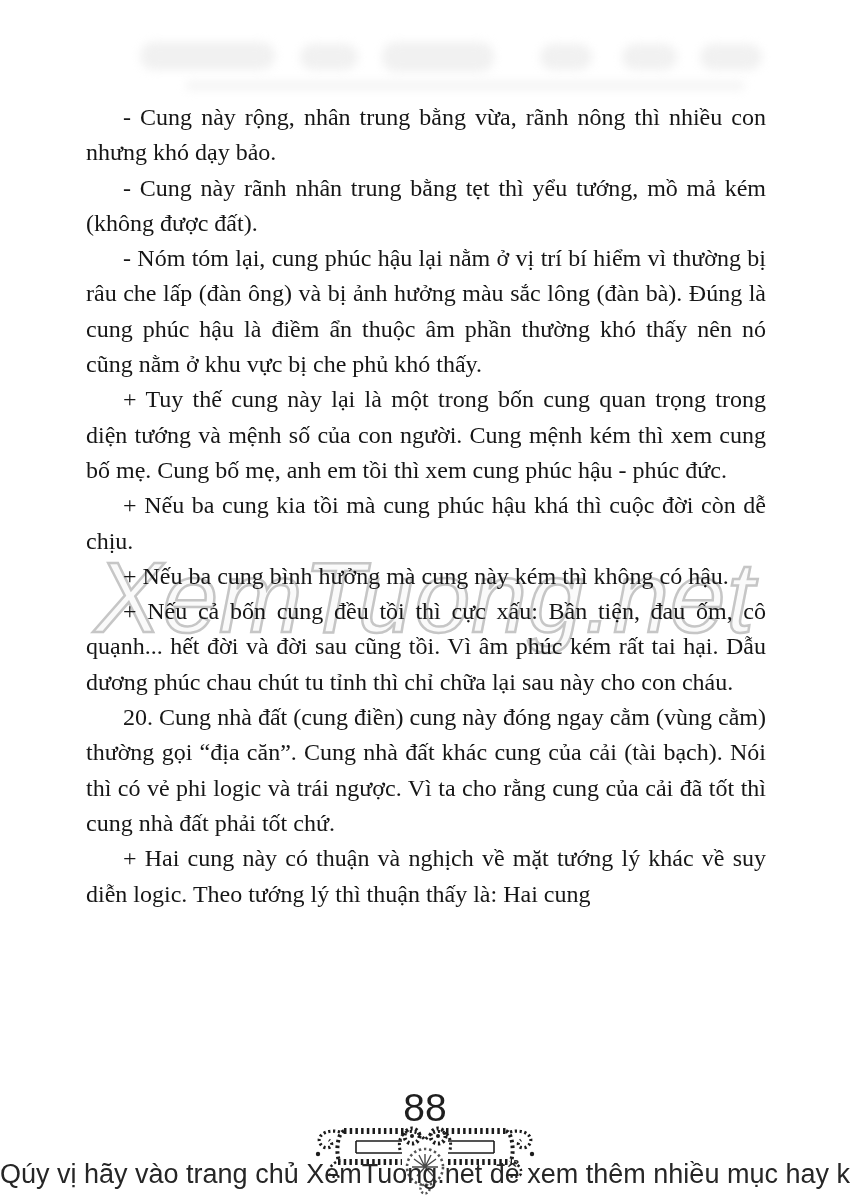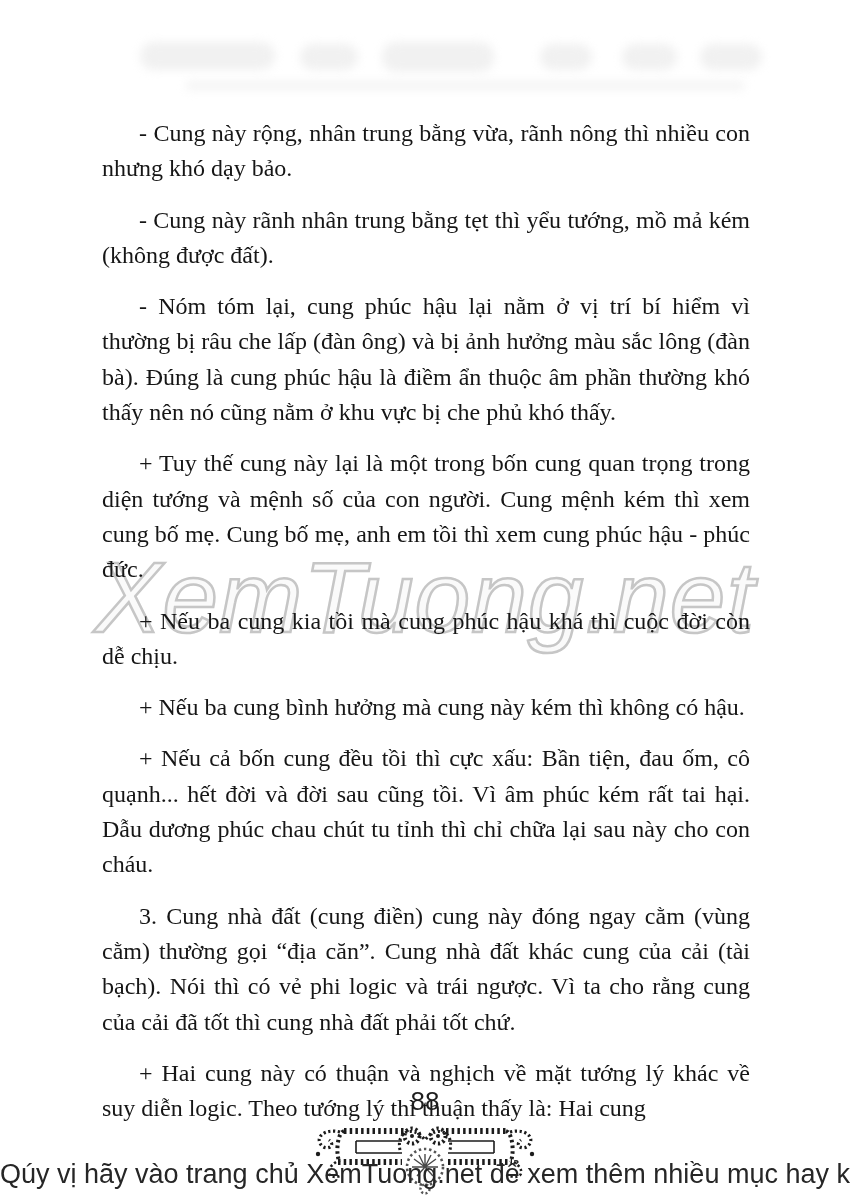--- a/index.html
+++ b/index.html
@@ -41,28 +41,28 @@
   
   .body-text {
     position: absolute;
     top: 100px; left: 86px; right: 84px;
     z-index: 2;
     font-size: 24px;
     line-height: 35.3px;
     color: #161616;
     text-align: justify;
   }
-  .body-text p { margin: 16px; text-indent: 37px; }
+  .body-text p { margin: 0; text-indent: 37px; }
 
   .page-number {
     position: absolute;
     top: 1086px; left: 0; right: 0;
     text-align: center;
     font-family: "Liberation Sans", "DejaVu Sans", sans-serif;
-    font-size: 26px;
+    font-size: 39px;
     color: #1e1e1e;
     z-index: 2;
   }
 
   .ornament {
     position: absolute;
     top: 1118px; left: 50%;
     transform: translateX(-50%);
     z-index: 1;
   }
@@ -95,21 +95,21 @@
   <div class="watermark">XemTuong.net</div>
 
   <div class="body-text">
     <p>- Cung này rộng, nhân trung bằng vừa, rãnh nông thì nhiều con nhưng khó dạy bảo.</p>
     <p>- Cung này rãnh nhân trung bằng tẹt thì yểu tướng, mồ mả kém (không được đất).</p>
     <p>- Nóm tóm lại, cung phúc hậu lại nằm ở vị trí bí hiểm vì thường bị râu che lấp (đàn ông) và bị ảnh hưởng màu sắc lông (đàn bà). Đúng là cung phúc hậu là điềm ẩn thuộc âm phần thường khó thấy nên nó cũng nằm ở khu vực bị che phủ khó thấy.</p>
     <p>+ Tuy thế cung này lại là một trong bốn cung quan trọng trong diện tướng và mệnh số của con người. Cung mệnh kém thì xem cung bố mẹ. Cung bố mẹ, anh em tồi thì xem cung phúc hậu - phúc đức.</p>
     <p>+ Nếu ba cung kia tồi mà cung phúc hậu khá thì cuộc đời còn dễ chịu.</p>
     <p>+ Nếu ba cung bình hưởng mà cung này kém thì không có hậu.</p>
     <p>+ Nếu cả bốn cung đều tồi thì cực xấu: Bần tiện, đau ốm, cô quạnh... hết đời và đời sau cũng tồi. Vì âm phúc kém rất tai hại. Dẫu dương phúc chau chút tu tỉnh thì chỉ chữa lại sau này cho con cháu.</p>
-    <p>3. Cung nhà đất (cung điền) cung này đóng ngay cằm (vùng cằm) thường gọi “địa căn”. Cung nhà đất khác cung của cải (tài bạch). Nói thì có vẻ phi logic và trái ngược. Vì ta cho rằng cung của cải đã tốt thì cung nhà đất phải tốt chứ.</p>
+    <p>20. Cung nhà đất (cung điền) cung này đóng ngay cằm (vùng cằm) thường gọi “địa căn”. Cung nhà đất khác cung của cải (tài bạch). Nói thì có vẻ phi logic và trái ngược. Vì ta cho rằng cung của cải đã tốt thì cung nhà đất phải tốt chứ.</p>
     <p>+ Hai cung này có thuận và nghịch về mặt tướng lý khác về suy diễn logic. Theo tướng lý thì thuận thấy là: Hai cung</p>
   </div>
 
   <div class="page-number">88</div>
 
   <div class="ornament">
     <svg width="250" height="78" viewBox="0 0 250 78" xmlns="http://www.w3.org/2000/svg">
       <g fill="none" stroke="#1c1c1c">
 
         <path d="M44 13 H104" stroke-width="6" stroke-dasharray="2.5 3.2"></path>

